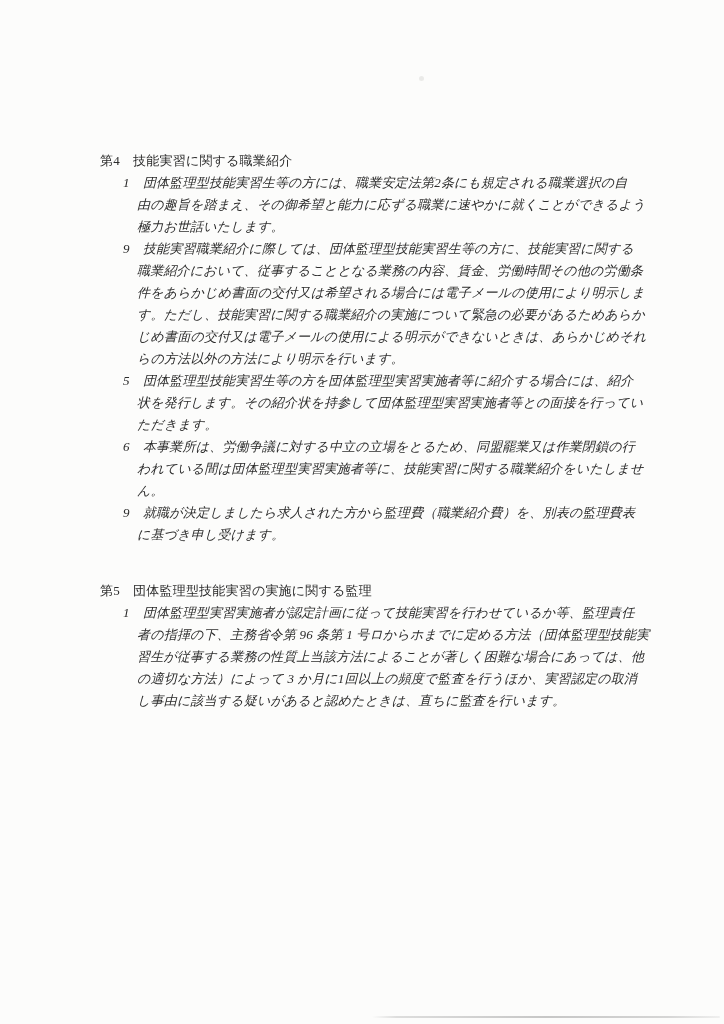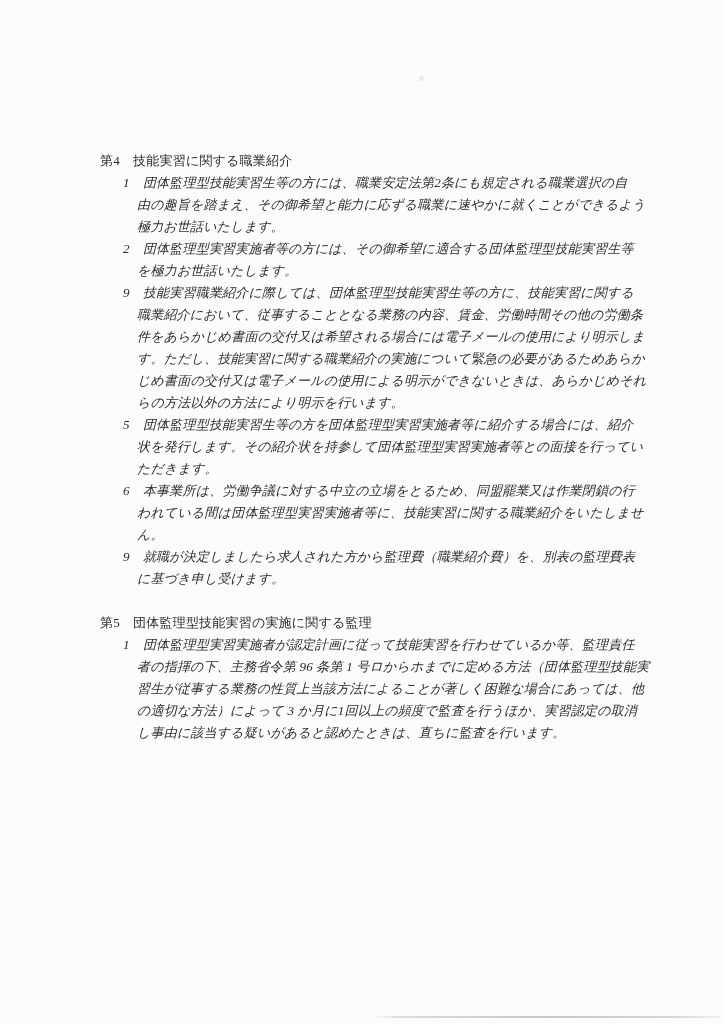--- a/index.html
+++ b/index.html
@@ -25,21 +25,21 @@
   }
   .section-heading {
     font-size: 13px;
     font-weight: normal;
     line-height: 22px;
     margin: 0 0 0 100px;
     letter-spacing: 0.2px;
     white-space: pre-line;
   }
   .section + .section {
-    margin-top: 22px; 
+    margin-top: 34px; 
   }
   .numbered-item {
     font-size: 13px;
     line-height: 22px;
     letter-spacing: 0.2px;
     margin: 0 18px 0 123px;   
     padding-left: 14px;       
     text-indent: -14px;       
     white-space: pre-line;    
     font-style: italic;
@@ -71,22 +71,20 @@
 </head>
 <body style="background: rgb(252, 252, 251); color: rgb(43, 43, 43);">
 
 <main class="page">
 
   <section class="section">
     <h2 class="section-heading">第4　技能実習に関する職業紹介</h2>
     <div class="numbered-item">1　団体監理型技能実習生等の方には、職業安定法第2条にも規定される職業選択の自
 由の趣旨を踏まえ、その御希望と能力に応ずる職業に速やかに就くことができるよう
 極力お世話いたします。</div>
-    <div class="numbered-item">2　団体監理型実習実施者等の方には、その御希望に適合する団体監理型技能実習生等
-を極力お世話いたします。</div>
     <div class="numbered-item">9　技能実習職業紹介に際しては、団体監理型技能実習生等の方に、技能実習に関する
 職業紹介において、従事することとなる業務の内容、賃金、労働時間その他の労働条
 件をあらかじめ書面の交付又は希望される場合には電子メールの使用により明示しま
 す。ただし、技能実習に関する職業紹介の実施について緊急の必要があるためあらか
 じめ書面の交付又は電子メールの使用による明示ができないときは、あらかじめそれ
 らの方法以外の方法により明示を行います。</div>
     <div class="numbered-item">5　団体監理型技能実習生等の方を団体監理型実習実施者等に紹介する場合には、紹介
 状を発行します。その紹介状を持参して団体監理型実習実施者等との面接を行ってい
 ただきます。</div>
     <div class="numbered-item">6　本事業所は、労働争議に対する中立の立場をとるため、同盟罷業又は作業閉鎖の行

